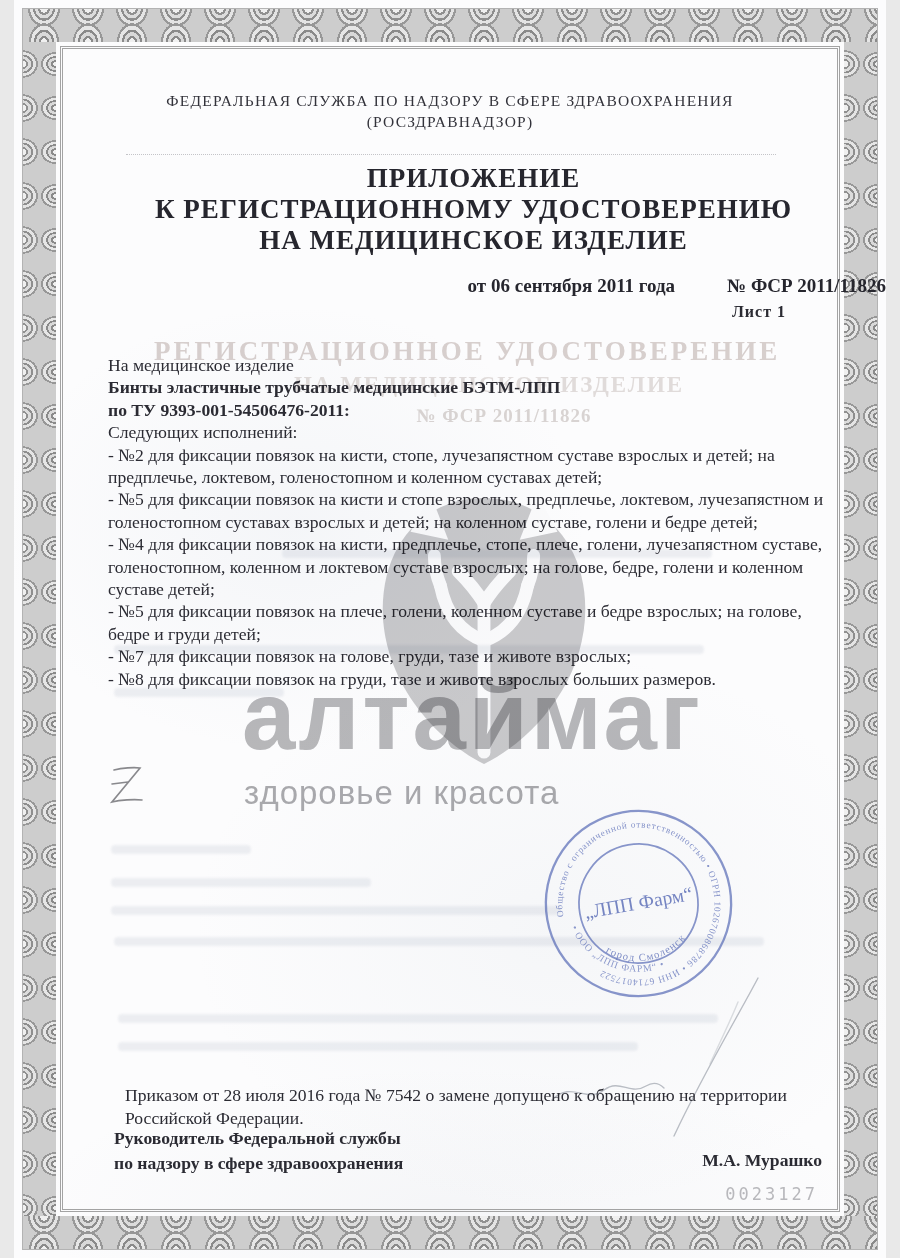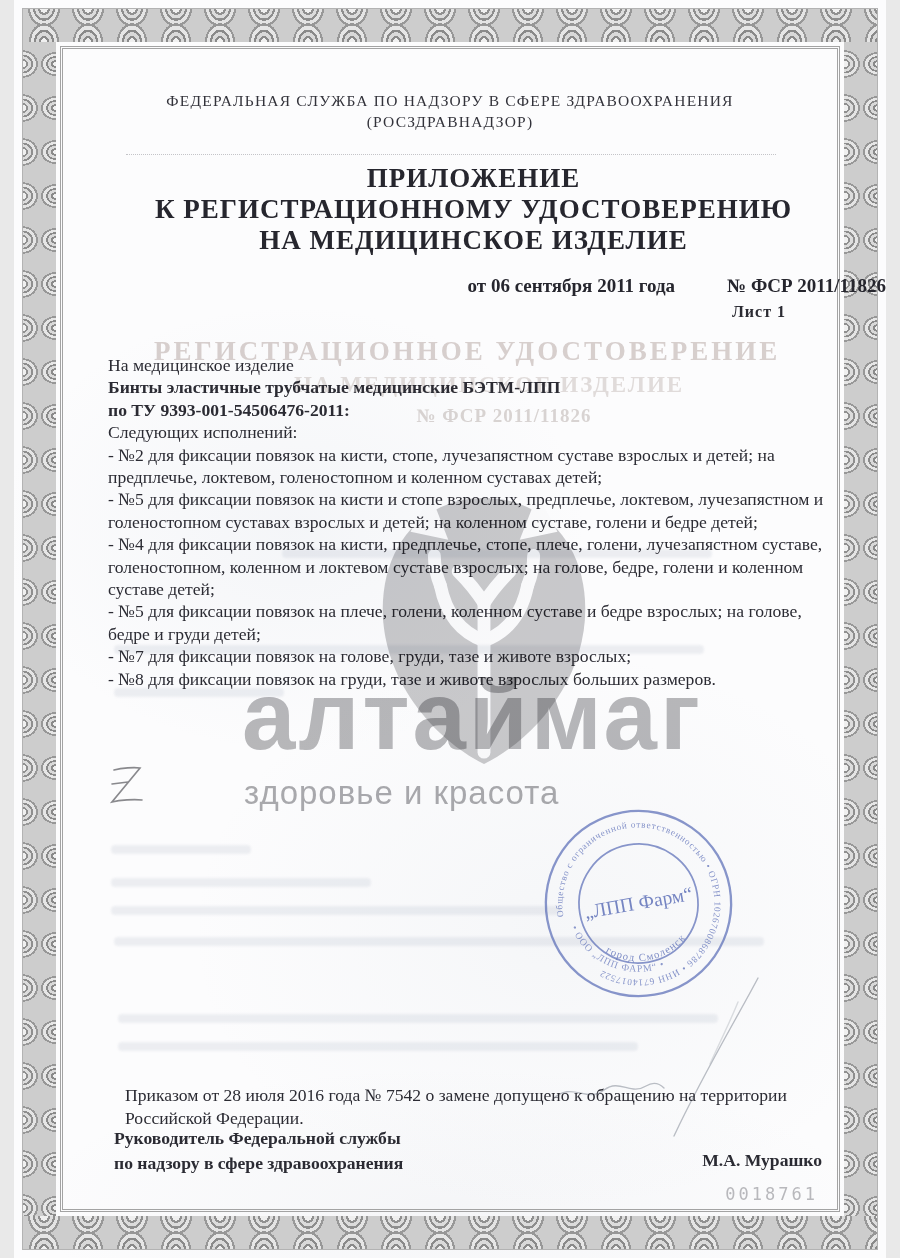--- a/index.html
+++ b/index.html
@@ -186,15 +186,15 @@
       <path d="M196,30 C188,50 176,74 168,92" opacity=".5"></path>
     </g>
   </svg>
 
   <p class="order-par">Приказом от 28 июля 2016 года № 7542 о замене допущено к обращению на территории Российской Федерации.</p>
   <div class="signer">
     <div>Руководитель Федеральной службы</div>
     <div>по надзору в сфере здравоохранения</div>
   </div>
   <div class="signer-name">М.А. Мурашко</div>
-  <div class="serial">0018761</div>
+  <div class="serial">0023127</div>
 
 </div>
 
 </body></html>

